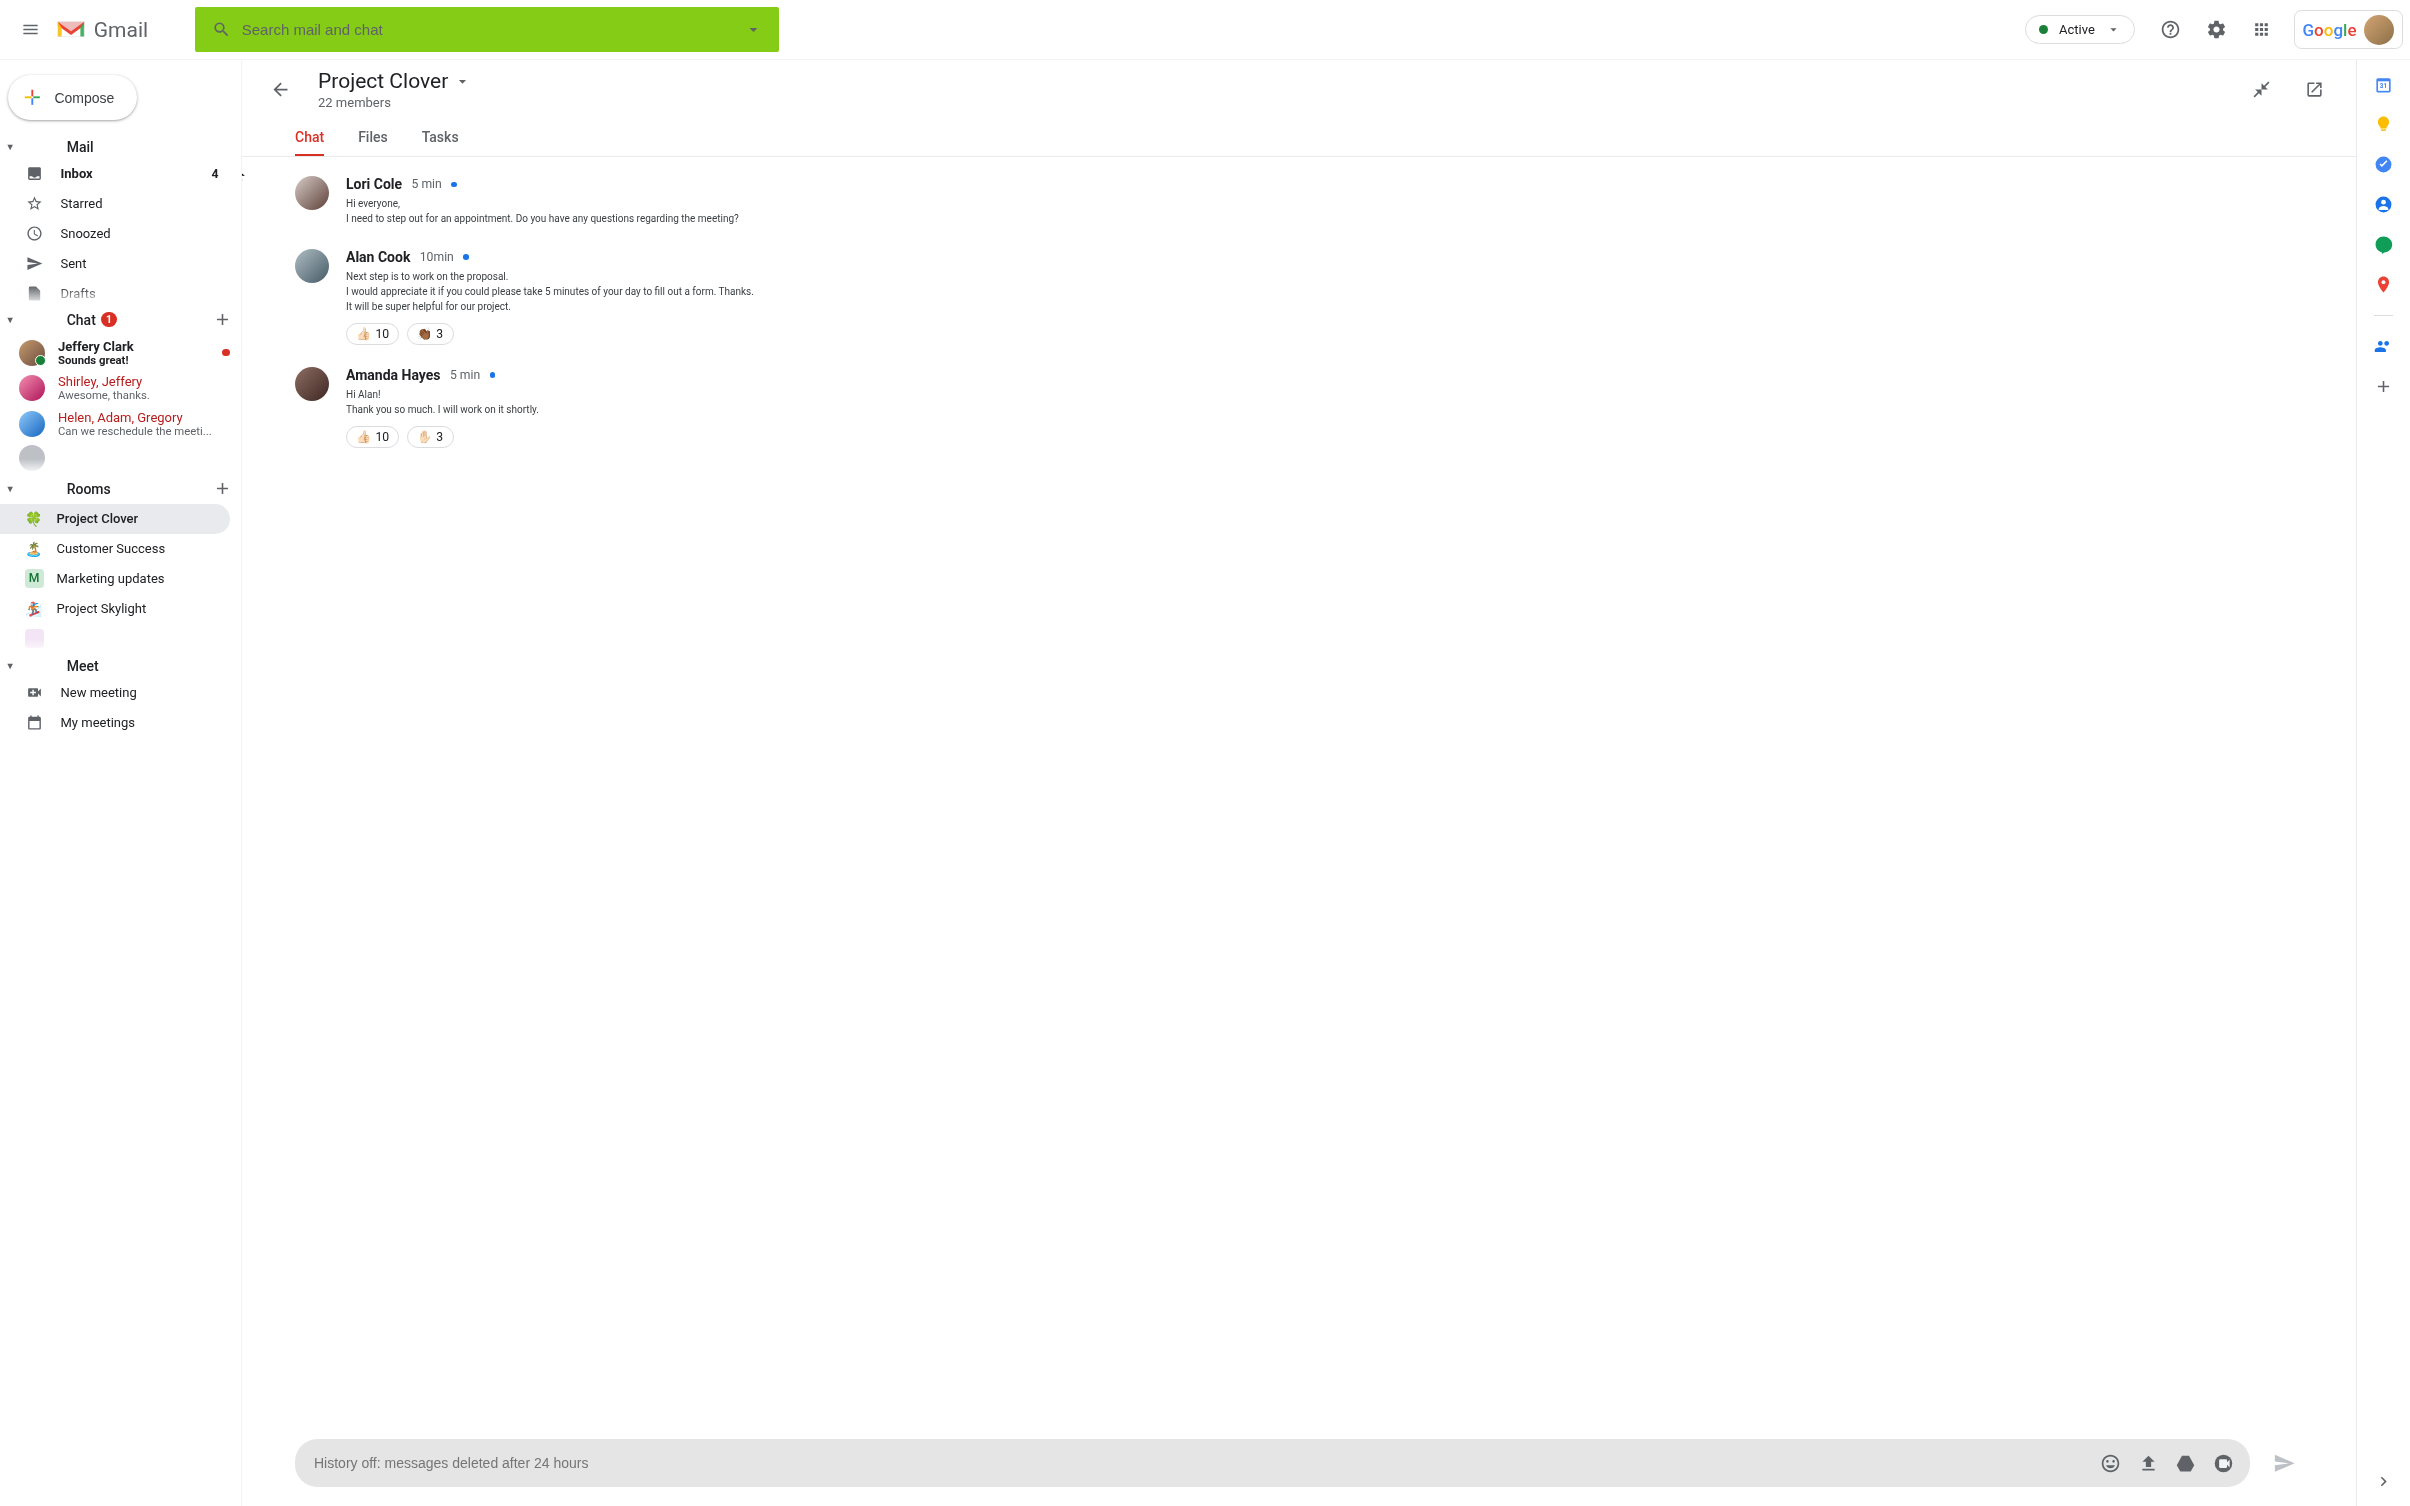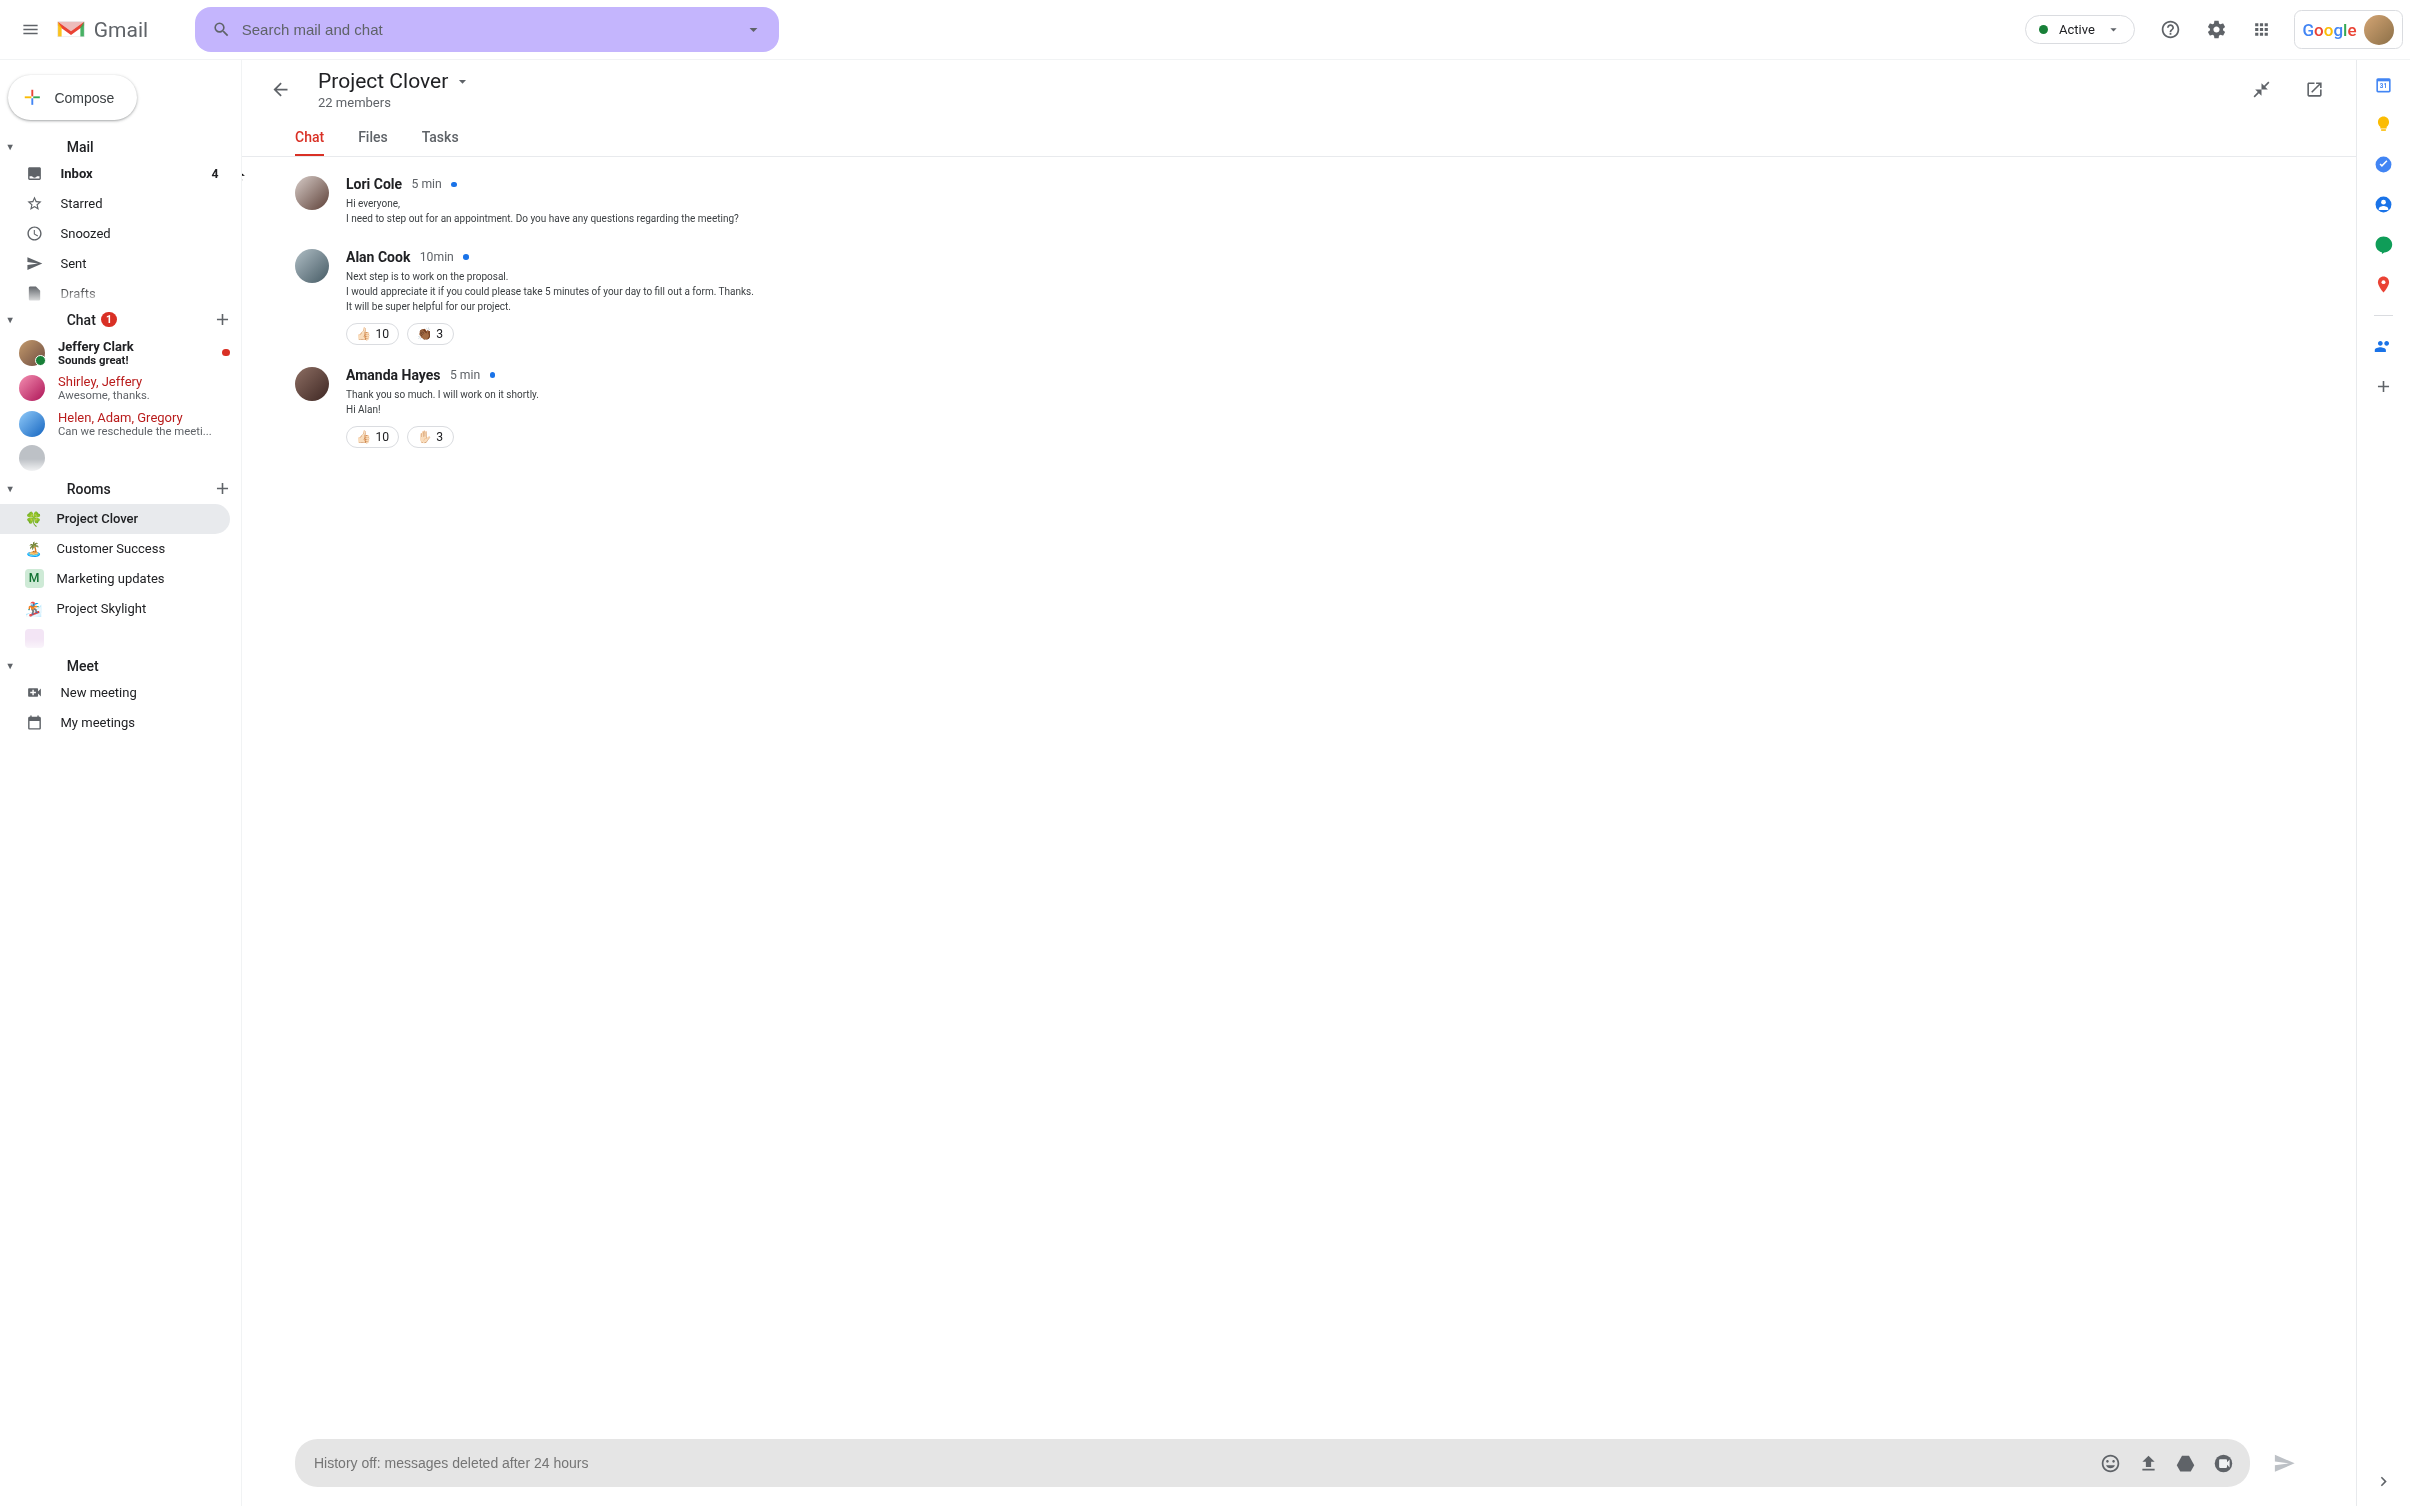--- a/index.html
+++ b/index.html
@@ -3,21 +3,21 @@
 <meta charset="utf-8">
 <style>
 * { box-sizing: border-box; margin: 0; padding: 0; }
 body { font-family: 'Google Sans', Roboto, Arial, sans-serif; font-size: 13px; color: #202124; background: #fff; overflow: hidden; }
 .app { display: flex; flex-direction: column; height: 100vh; width: 100vw; }
 .header { display: flex; align-items: center; height: 60px; padding: 7.5px; border-bottom: 0.9px solid #f1f3f4; }
 .menu-btn { width: 45px; height: 45px; display: flex; align-items: center; justify-content: center; border-radius: 50%; cursor: pointer; color: #5f6368; }
 .logo { display: flex; align-items: center; margin-left: 3.8px; margin-right: 47px; }
 .logo-img { width: 30px; height: 22.6px; }
 .logo-text { font-size: 21px; color: #5f6368; margin-left: 7.5px; font-weight: 400; }
-.search-bar { flex: 0 0 584px; height: 45px; background: #c4b5fd; border-radius: 16px; display: flex; align-items: center; padding: 0 5.6px; }
+.search-bar { flex: 0 0 584px; height: 45px; background: #84cc16; border-radius: 2px; display: flex; align-items: center; padding: 0 5.6px; }
 .search-icon-wrap { width: 41px; height: 41px; display: flex; align-items: center; justify-content: center; color: #5f6368; }
 .search-input { flex: 1; border: none; background: transparent; font-size: 15px; color: #5f6368; outline: none; }
 .search-input::placeholder { color: #5f6368; }
 .header-spacer { flex: 1; }
 .status-pill { display: flex; align-items: center; gap: 11px; border: 0.9px solid #dadce0; border-radius: 17px; padding: 5.6px 13px; margin-right: 13px; cursor: pointer; }
 .status-dot { width: 9.4px; height: 9.4px; border-radius: 50%; background: #188038; }
 .header-icon { width: 38px; height: 38px; display: flex; align-items: center; justify-content: center; border-radius: 50%; cursor: pointer; color: #5f6368; margin: 0 3.8px; }
 .google-box { border: 0.9px solid #dadce0; border-radius: 7.5px; padding: 3.8px 7.5px; display: flex; align-items: center; gap: 7.5px; margin-left: 9.4px; }
 .avatar { width: 30px; height: 30px; border-radius: 50%; background: linear-gradient(135deg,#d4a574,#8b6f47); }
 .body { display: flex; flex: 1; overflow: hidden; }
@@ -396,22 +396,22 @@
 
         <div class="msg">
           <div class="msg-avatar" style="background:linear-gradient(135deg,#8d6e63,#3e2723)"></div>
           <div class="msg-body">
             <div class="msg-head">
               <span class="msg-name">Amanda Hayes</span>
               <span class="msg-time">5 min</span>
               <span class="msg-dot"></span>
             </div>
             <div class="msg-text">
+              <div>Hi Alan!</div>
               <div>Thank you so much. I will work on it shortly.</div>
-              <div>Hi Alan!</div>
             </div>
             <div class="reactions">
               <div class="reaction">
                   <span>👍🏻</span>
                   <span>10</span>
                 </div>
               <div class="reaction">
                   <span>✋🏻</span>
                   <span>3</span>
                 </div>

